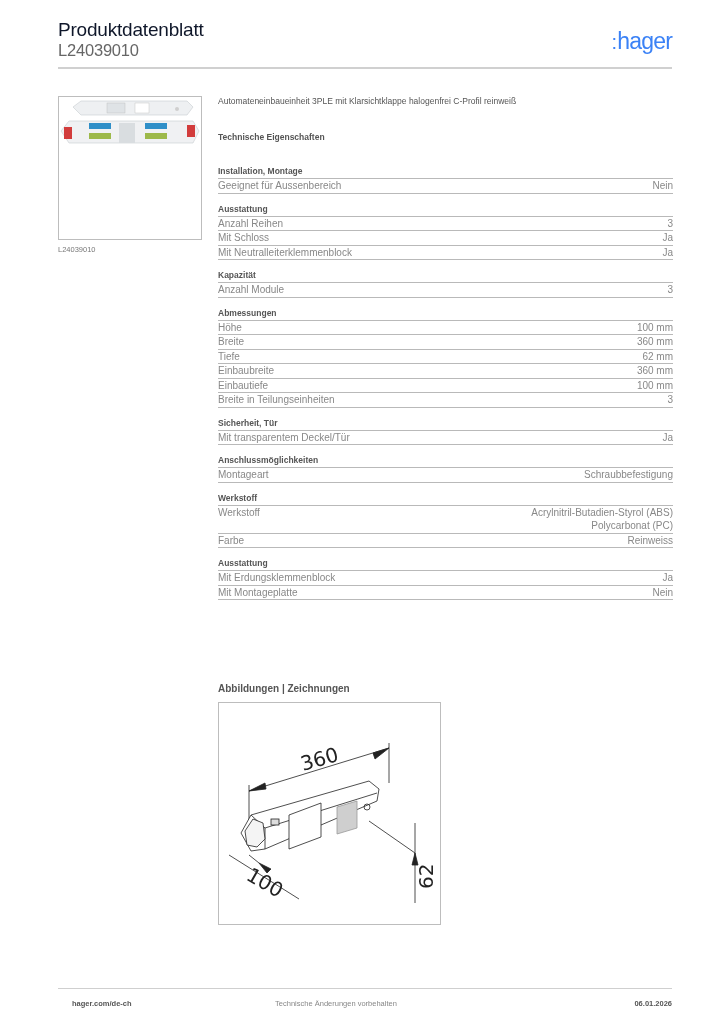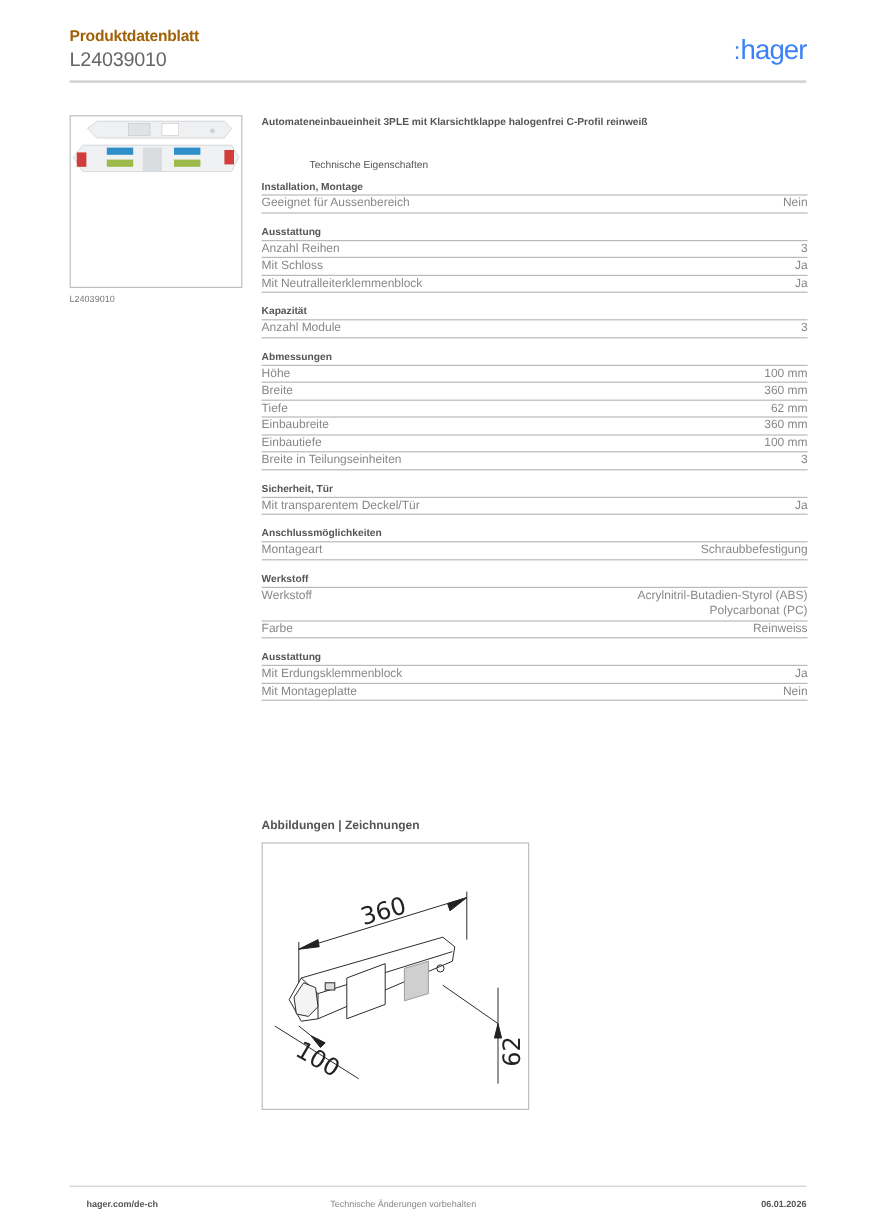--- a/index.html
+++ b/index.html
@@ -1,35 +1,35 @@
 <!DOCTYPE html>
 <html><head>
 <meta charset="utf-8">
 <style>
   html, body { margin: 0; padding: 0; background: #ffffff; }
   body { width: 724px; height: 1024px; position: relative; font-family: "Liberation Sans", sans-serif; color: #333; overflow: hidden; }
   .header { position: absolute; left: 58px; top: 20px; width: 614px; }
-  .title { font-size: 13px; font-weight: bold; color: #a16207; line-height: 20px; letter-spacing: -0.2px; }
+  .title { font-size: 19px; font-weight: normal; color: #0f172a; line-height: 20px; letter-spacing: -0.2px; }
   .subtitle { font-size: 16.5px; color: #666; line-height: 20px; letter-spacing: -0.2px; }
   .logo { position: absolute; right: 0; top: 8px; font-size: 23px; font-weight: normal; color: #3b82f6; letter-spacing: -0.8px; }
   .logo .colon { font-size: 20px; margin-right: 1px; }
   .header-rule { position: absolute; left: 58px; top: 67px; width: 614px; height: 2px; background: #d0d0d0; }
 
   .thumb { position: absolute; left: 58px; top: 96px; width: 142px; height: 142px; border: 1px solid #bdbdbd; background: #fff; overflow: hidden; }
   .thumb-caption { position: absolute; left: 58px; top: 245px; font-size: 7.5px; color: #777; }
 
   .content { position: absolute; left: 218px; top: 94px; width: 455px; }
-  .product-desc { font-size: 8.5px; font-weight: bold; color: #555; height: 14px; line-height: 14px; }
-  .tech-title { font-size: 8.5px; font-weight: normal; color: #555; margin-top: 22px; height: 14px; line-height: 14px; margin-left: 40px; }
+  .product-desc { font-size: 8.5px; font-weight: normal; color: #555; height: 14px; line-height: 14px; }
+  .tech-title { font-size: 8.5px; font-weight: bold; color: #555; margin-top: 22px; height: 14px; line-height: 14px; }
 
   .section { margin-top: 10px; }
   .section-head { font-size: 8.5px; font-weight: bold; color: #555; line-height: 11px; padding-bottom: 1px; border-bottom: 1px solid #b9b9b9; }
   .row { display: flex; justify-content: space-between; font-size: 10px; color: #888; line-height: 13.5px; border-bottom: 1px solid #b9b9b9; }
   .row .val { text-align: right; }
-  .first-section { margin-top: 6px; }
+  .first-section { margin-top: 22px; }
 
   .fig-title { position: absolute; left: 218px; top: 683px; font-size: 10px; font-weight: bold; color: #555; }
   .figure { position: absolute; left: 218px; top: 702px; width: 221px; height: 221px; border: 1px solid #bdbdbd; background: #fff; }
 
   .footer-rule { position: absolute; left: 58px; top: 988px; width: 614px; height: 1px; background: #cfcfcf; }
   .footer { position: absolute; left: 58px; top: 999px; width: 614px; font-size: 7.5px; }
   .footer .left { position: absolute; left: 0; font-weight: bold; color: #555; margin-left: 14px; }
   .footer .center { position: absolute; left: 0; width: 556px; text-align: center; color: #888; }
   .footer .right { position: absolute; right: 0; font-weight: bold; color: #555; }
 </style>

